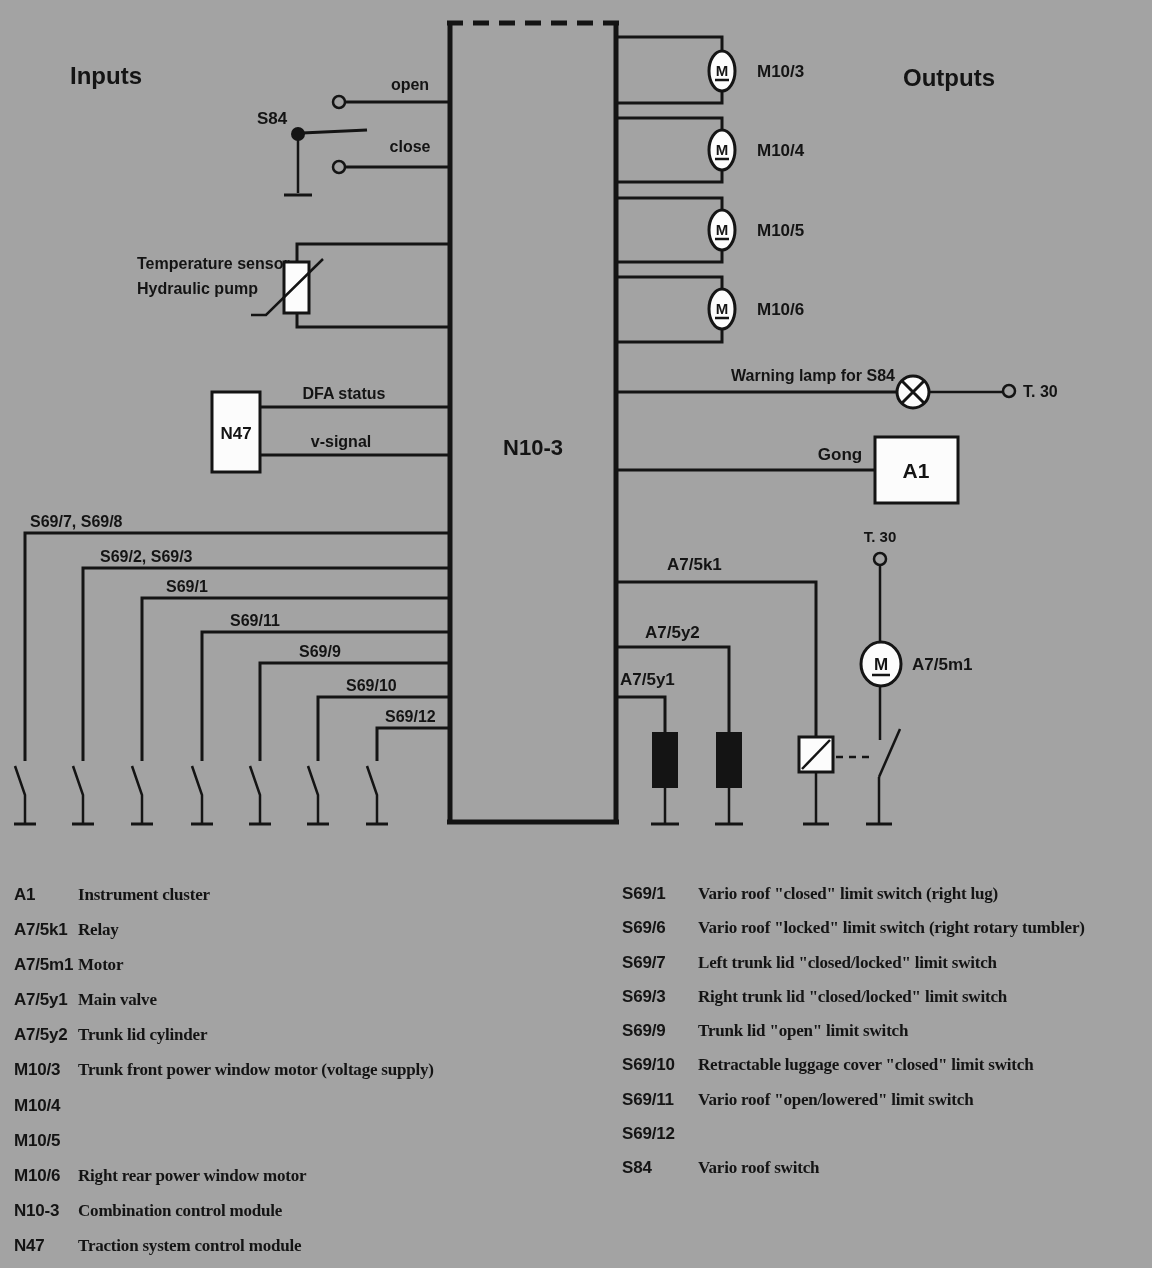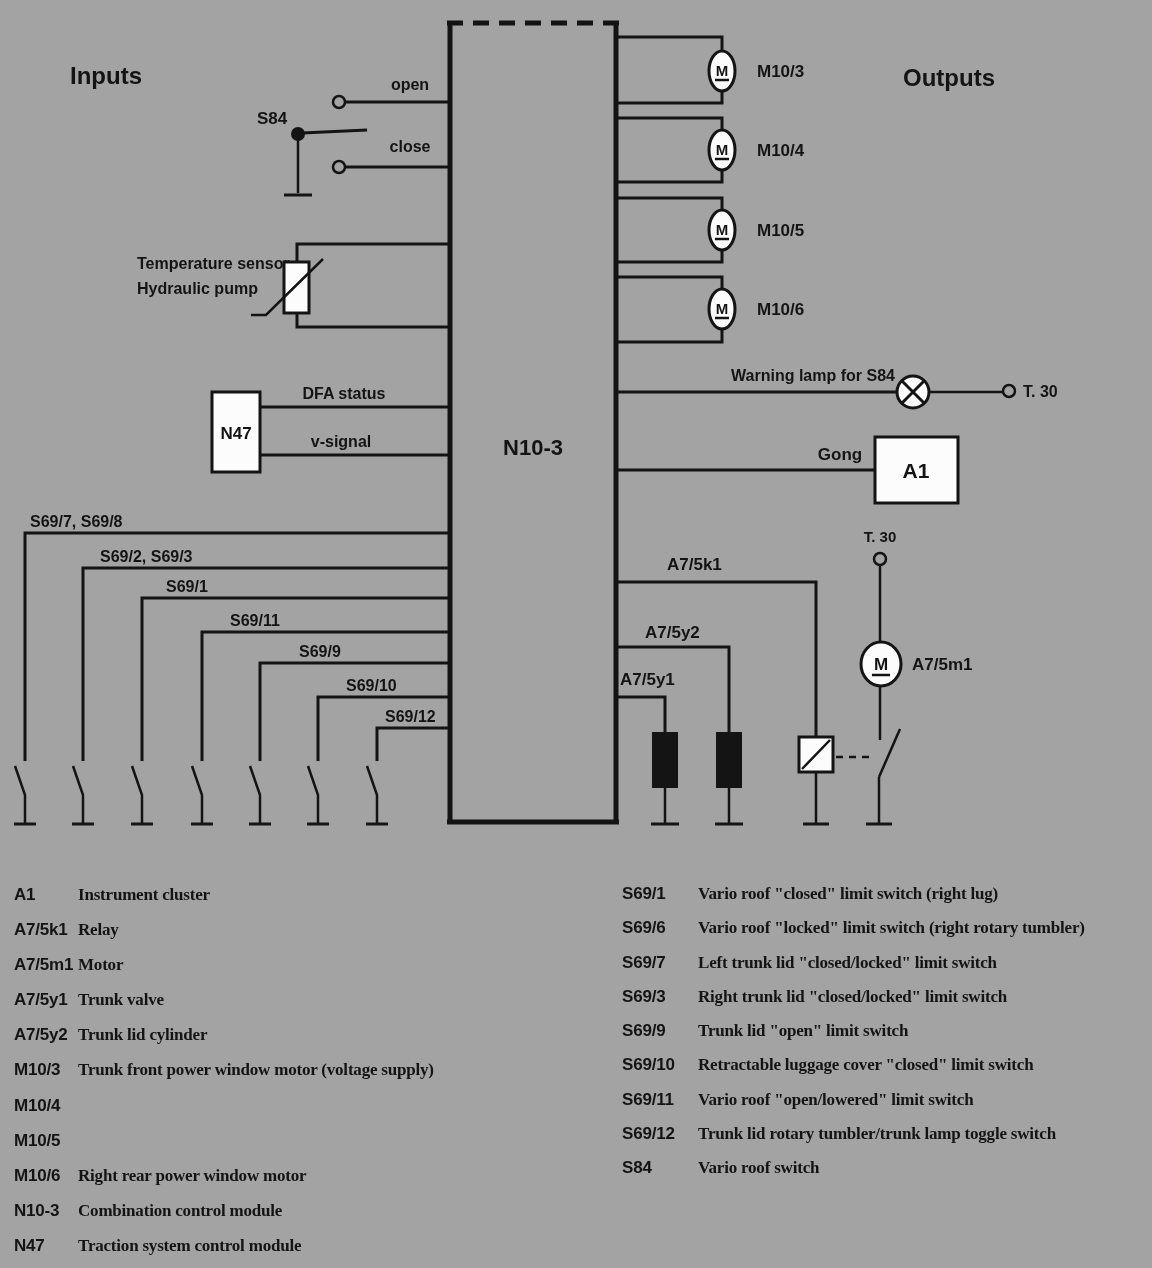--- a/index.html
+++ b/index.html
@@ -205,21 +205,21 @@
   <div class="lrow">
         <span class="lkey">A7/5k1</span>
         <span class="ldesc">Relay</span>
       </div>
   <div class="lrow">
         <span class="lkey">A7/5m1</span>
         <span class="ldesc">Motor</span>
       </div>
   <div class="lrow">
         <span class="lkey">A7/5y1</span>
-        <span class="ldesc">Trunk valve</span>
+        <span class="ldesc">Main valve</span>
       </div>
   <div class="lrow">
         <span class="lkey">A7/5y2</span>
         <span class="ldesc">Trunk lid cylinder</span>
       </div>
   <div class="lrow">
         <span class="lkey">M10/3</span>
         <span class="ldesc">Trunk front power window motor (voltage supply)</span>
       </div>
   <div class="lrow">
@@ -266,21 +266,20 @@
   <div class="lrow">
         <span class="lkey">S69/10</span>
         <span class="ldesc">Retractable luggage cover "closed" limit switch</span>
       </div>
   <div class="lrow">
         <span class="lkey">S69/11</span>
         <span class="ldesc">Vario roof "open/lowered" limit switch</span>
       </div>
   <div class="lrow">
         <span class="lkey">S69/12</span>
-        <span class="ldesc">Trunk lid rotary tumbler/trunk lamp toggle switch</span>
       </div>
   <div class="lrow">
         <span class="lkey">S84</span>
         <span class="ldesc">Vario roof switch</span>
       </div>
 </div>
 
 </div>
 
 </body></html>

